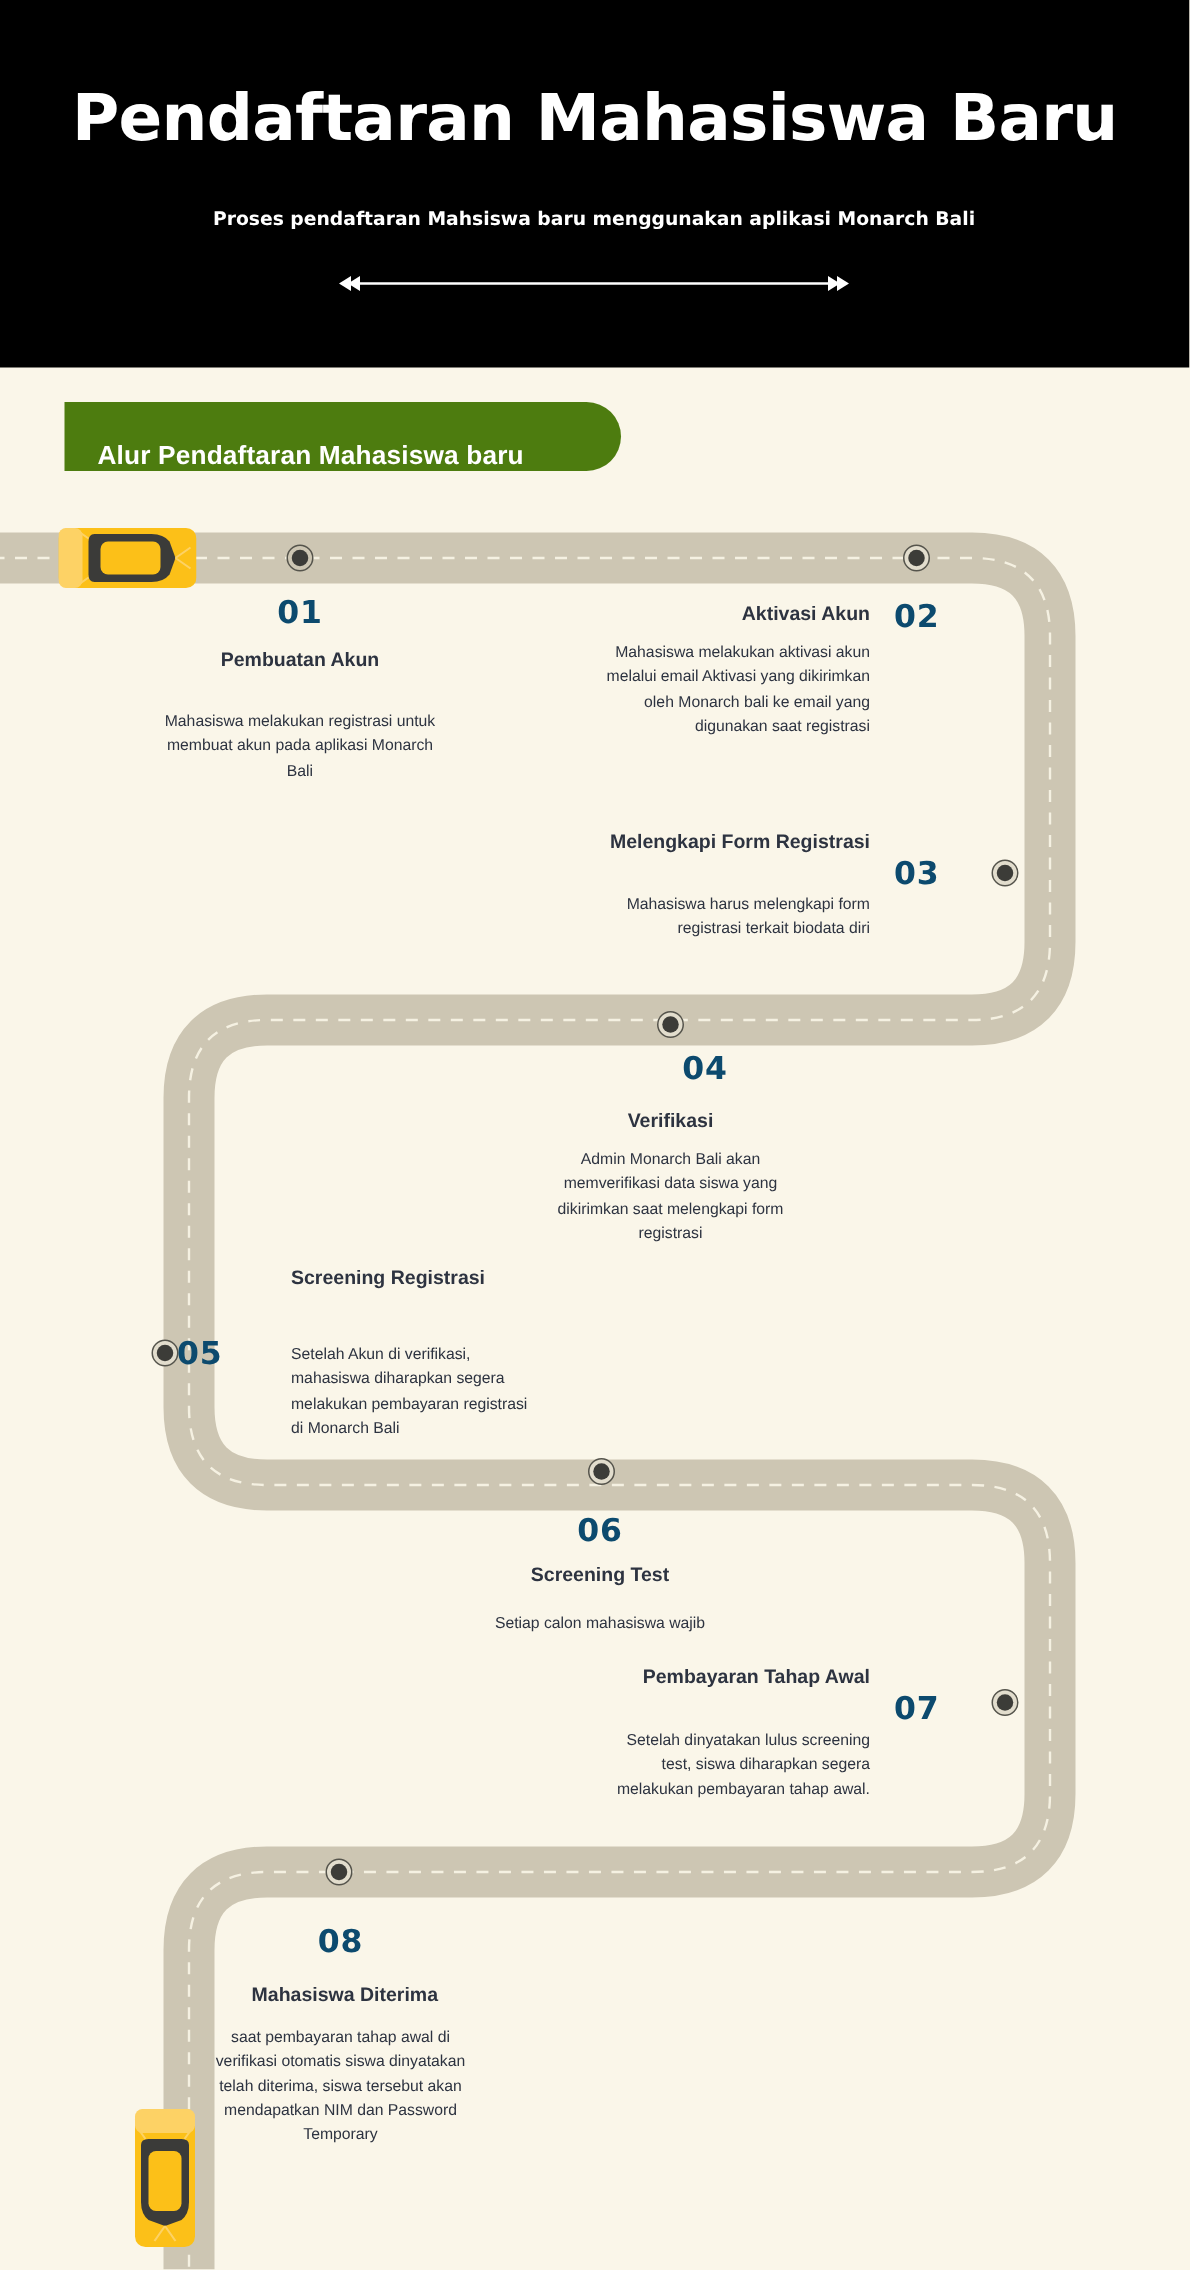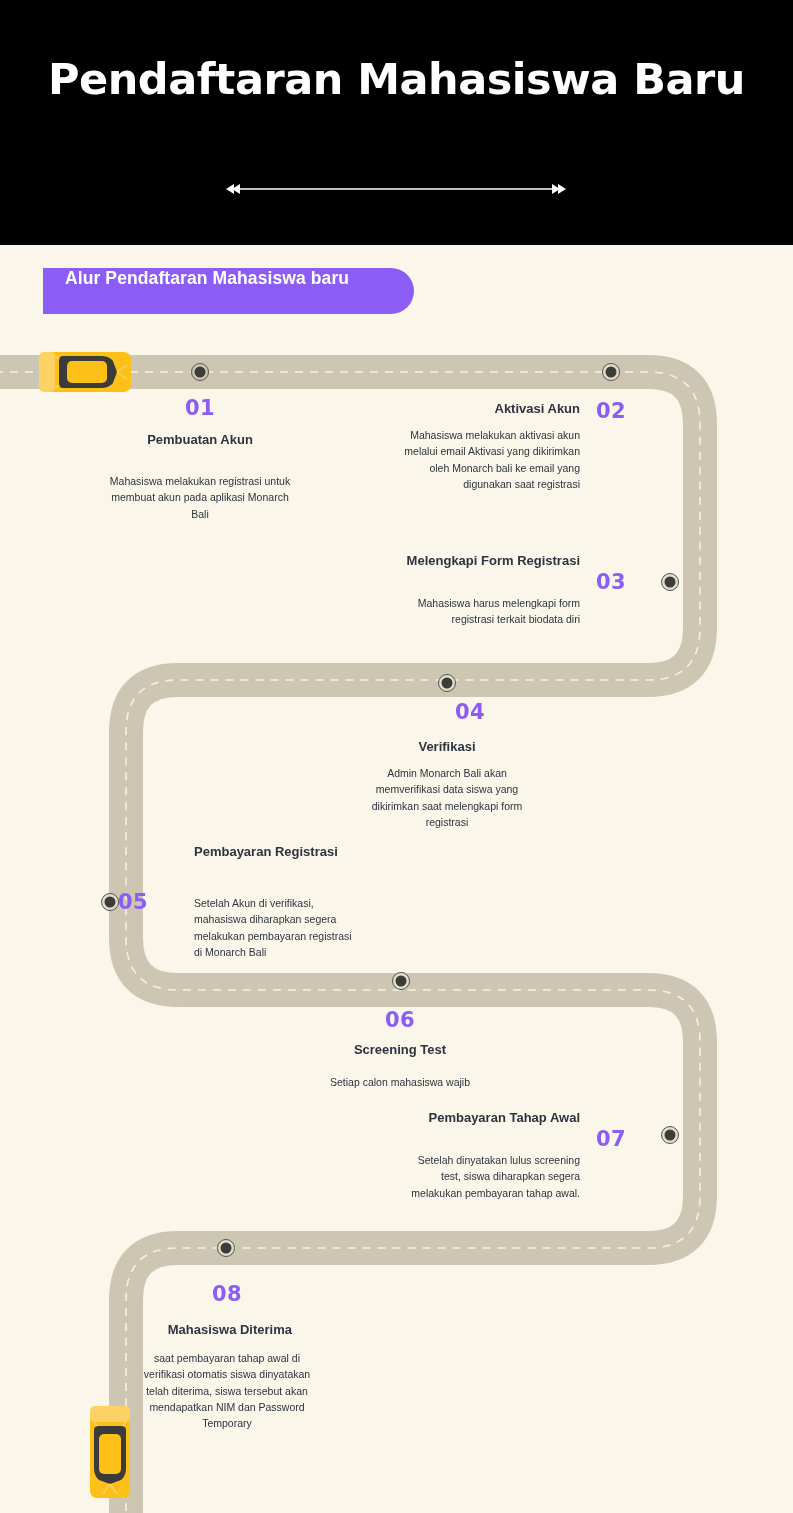--- a/index.html
+++ b/index.html
@@ -53,24 +53,24 @@
     position: absolute;
     left: 226px; top: 182px;
     width: 340px; height: 14px;
   }
 
   
   .badge {
     position: absolute;
     left: 43px; top: 268px;
     width: 371px; height: 46px;
-    background: #8b5cf6;
+    background: #4d7c0f;
     border-radius: 0 23px 23px 0;
     display: flex;
-    align-items: flex-start;
+    align-items: flex-end;
   }
   .badge-label {
     color: #ffffff;
     font-size: 17.5px;
     font-weight: bold;
     padding-left: 22px;
     letter-spacing: 0.1px;
   }
 
   
@@ -81,21 +81,21 @@
   }
 
   
   .step {
     position: absolute;
   }
   .step-num {
     position: absolute;
     font-size: 21px;
     font-weight: bold;
-    color: #8b5cf6;
+    color: #0c4a6e;
     font-family: "DejaVu Sans", sans-serif;
     letter-spacing: 0.5px;
   }
   .step-title {
     position: absolute;
     font-size: 13px;
     font-weight: bold;
     color: #2d3340;
     line-height: 1.3;
   }
@@ -107,20 +107,21 @@
   }
   .ta-c { text-align: center; }
   .ta-r { text-align: right; }
   .ta-l { text-align: left; }
 </style>
 </head>
 <body>
 
 <div class="header">
   <div class="header-title">Pendaftaran Mahasiswa Baru</div>
+  <div class="header-sub">Proses pendaftaran Mahsiswa baru menggunakan aplikasi Monarch Bali</div>
   <svg class="header-arrow" viewBox="0 0 340 14">
     <line x1="14" y1="7" x2="326" y2="7" stroke="#ffffff" stroke-width="1.6"></line>
     <polygon points="14,2 6,7 14,12" fill="#ffffff"></polygon>
     <polygon points="8,2 0,7 8,12" fill="#ffffff"></polygon>
     <polygon points="326,2 334,7 326,12" fill="#ffffff"></polygon>
     <polygon points="332,2 340,7 332,12" fill="#ffffff"></polygon>
   </svg>
 </div>
 
 <div class="badge">
@@ -233,21 +234,21 @@
 </div>
 
 <div class="step">
   <div class="step-num ta-c" style="left:410px; top:700px; width:120px;">04</div>
   <div class="step-title ta-c" style="left:357px; top:739px; width:180px;">Verifikasi</div>
   <div class="step-body ta-c" style="left:355px; top:765px; width:184px;">Admin Monarch Bali akan memverifikasi data siswa yang dikirimkan saat melengkapi form registrasi</div>
 </div>
 
 <div class="step">
   <div class="step-num ta-l" style="left:118px; top:890px; width:50px;">05</div>
-  <div class="step-title ta-l" style="left:194px; top:844px; width:150px;">Pembayaran Registrasi</div>
+  <div class="step-title ta-l" style="left:194px; top:844px; width:150px;">Screening Registrasi</div>
   <div class="step-body ta-l" style="left:194px; top:895px; width:160px;">Setelah Akun di verifikasi, mahasiswa diharapkan segera melakukan pembayaran registrasi di Monarch Bali</div>
 </div>
 
 <div class="step">
   <div class="step-num ta-c" style="left:340px; top:1008px; width:120px;">06</div>
   <div class="step-title ta-c" style="left:310px; top:1042px; width:180px;">Screening Test</div>
   <div class="step-body ta-c" style="left:308px; top:1074px; width:184px;">Setiap calon mahasiswa wajib</div>
 </div>
 
 <div class="step">

